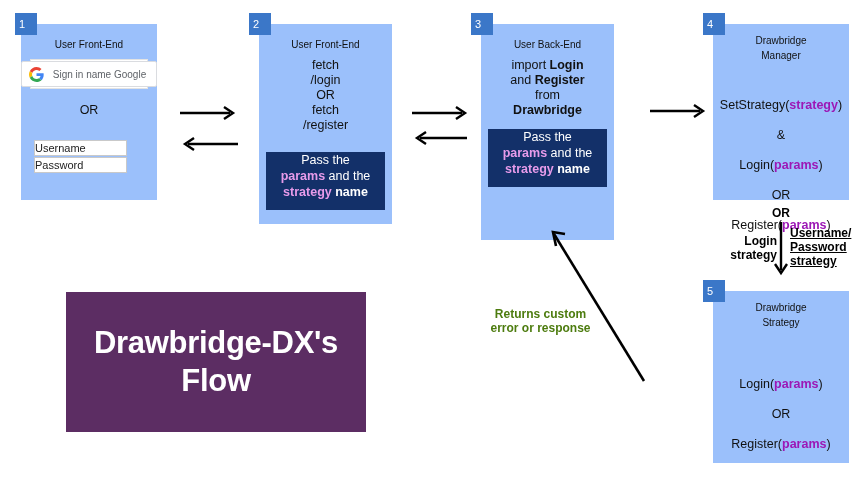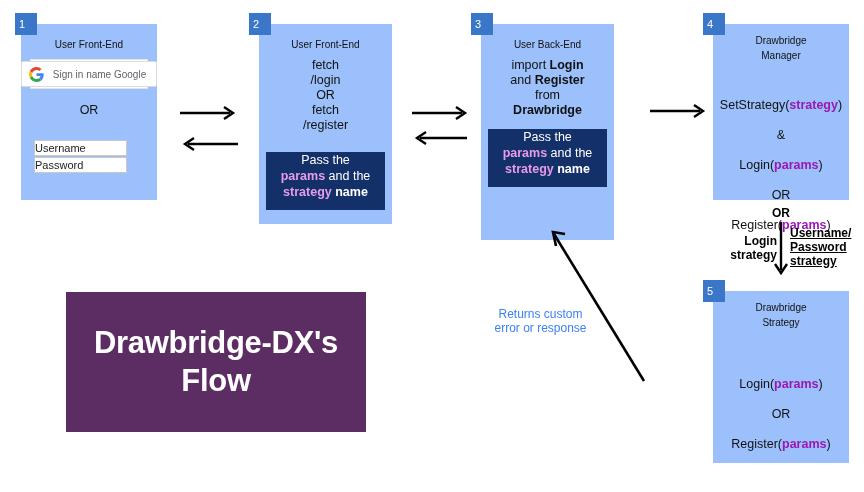--- a/index.html
+++ b/index.html
@@ -139,22 +139,22 @@
     letter-spacing: -0.3px;
     box-sizing: border-box;
     padding: 4px 18px;
   }
 
   
   .label {
     position: absolute;
     font-size: 12px;
     line-height: 14px;
-    font-weight: normal;
-    color: #3b82f6;
+    font-weight: bold;
+    color: #4d7c0f;
     text-align: center;
     white-space: pre-line;
   }
   .label-black {
     position: absolute;
     font-size: 12px;
     line-height: 14px;
     font-weight: bold;
     color: #000000;
     text-align: center;

